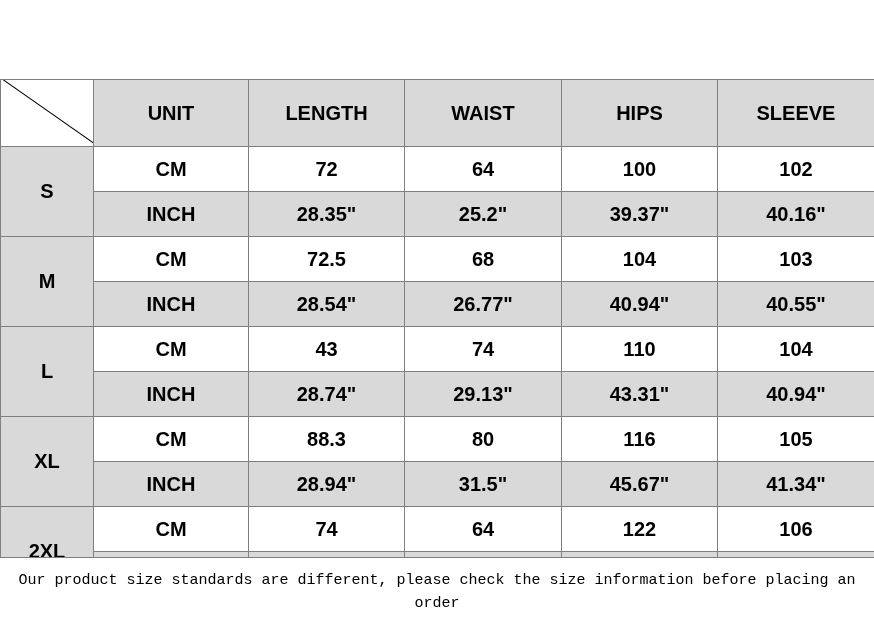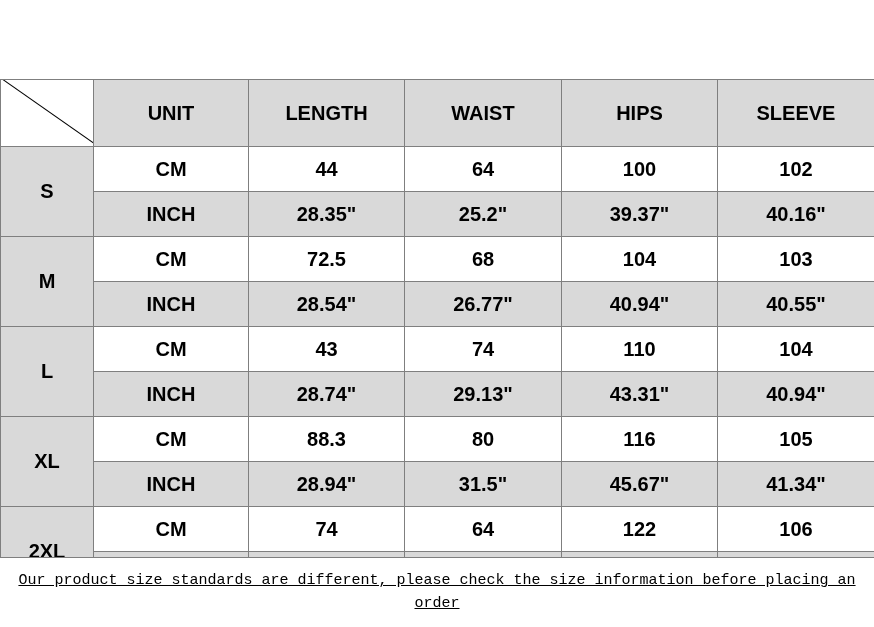--- a/index.html
+++ b/index.html
@@ -133,21 +133,20 @@
     width: 874px;
     height: 70px;
     background: #ffffff;
     border-top: 1px solid #7f7f7f;
     box-sizing: border-box;
     display: flex;
     align-items: center;
     justify-content: center;
     text-align: center;
     padding: 0 10px;
-    text-decoration: underline;
   }
   .note-text {
     font-family: "Liberation Mono", monospace;
     font-size: 15px;
     color: #000000;
     line-height: 1.5;
   }
 </style>
 </head>
 <body>
@@ -175,21 +174,21 @@
           <td class="hdr-cell">WAIST</td>
           <td class="hdr-cell">HIPS</td>
           <td class="hdr-cell">SLEEVE</td>
         </tr>
       </thead>
       <tbody>
 
         <tr class="row-cm">
           <td class="size-cell" rowspan="2">S</td>
           <td class="unit-cell">CM</td>
-          <td class="val-cell">44</td>
+          <td class="val-cell">72</td>
           <td class="val-cell">64</td>
           <td class="val-cell">100</td>
           <td class="val-cell">102</td>
         </tr>
         <tr class="row-in">
           <td class="unit-cell shaded">INCH</td>
           <td class="val-cell shaded">28.35"</td>
           <td class="val-cell shaded">25.2"</td>
           <td class="val-cell shaded">39.37"</td>
           <td class="val-cell shaded">40.16"</td>

